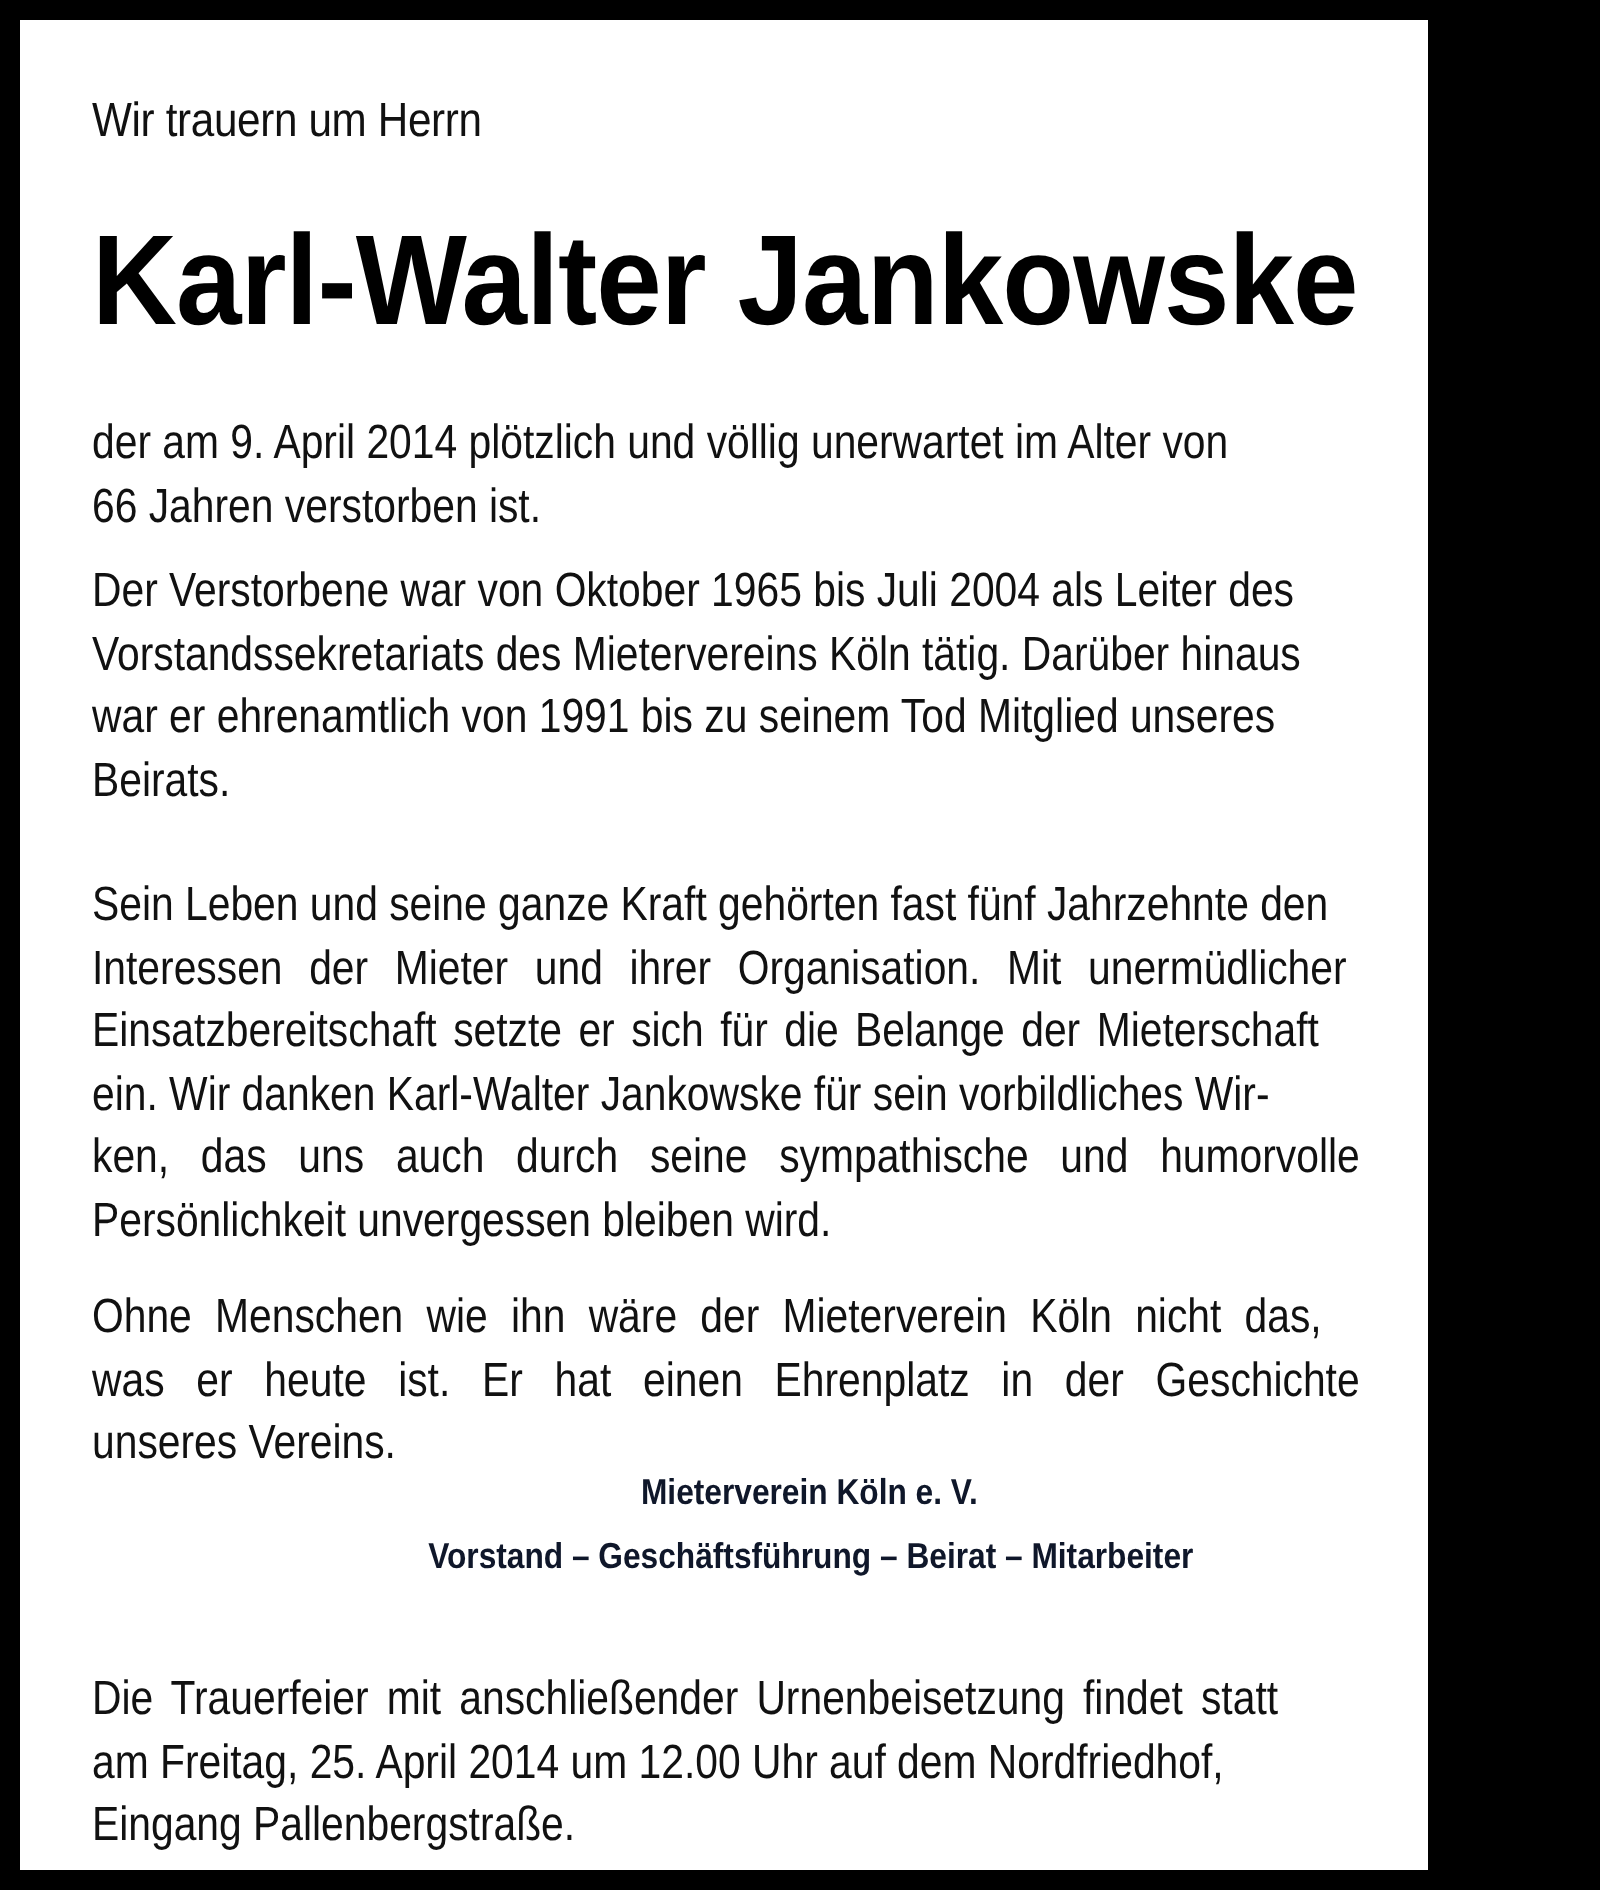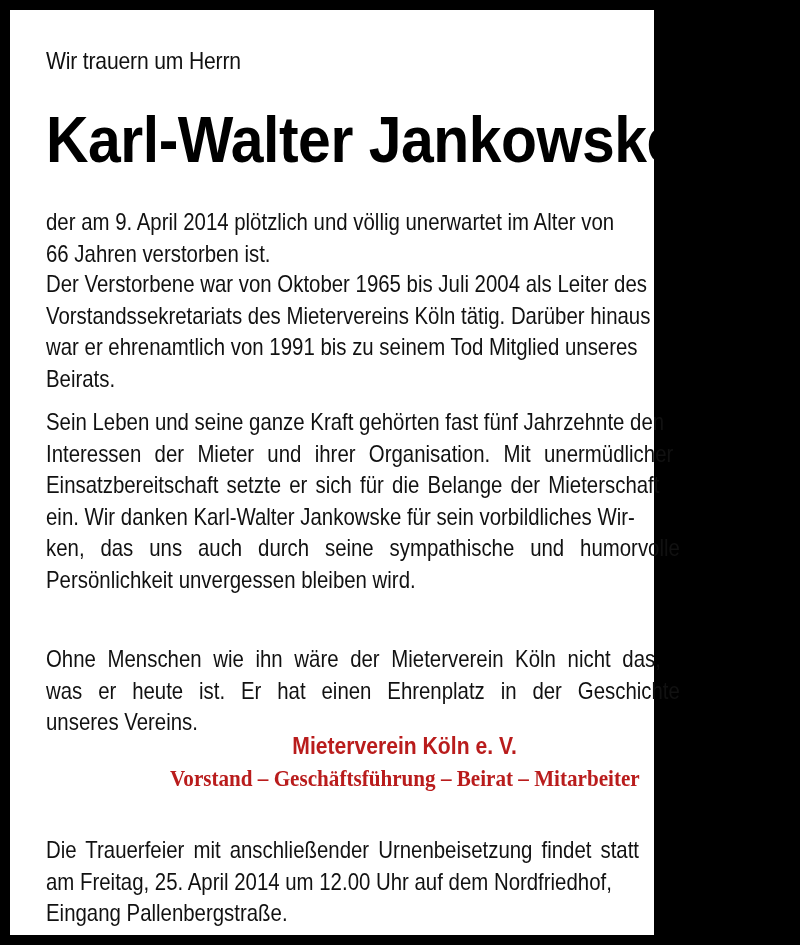--- a/index.html
+++ b/index.html
@@ -4,21 +4,21 @@
 <style>
   html, body { margin: 0; padding: 0; background: #000; }
   body { width: 800px; height: 945px; overflow: hidden; }
   .frame {
     position: absolute; left: 0; top: 0;
     width: 800px; height: 945px;
     background: #000;
   }
   .page {
     position: absolute; left: 10px; top: 10px;
-    width: 644px; height: 925px;
+    width: 704px; height: 925px;
     background: #fff;
     color: #111;
     font-family: "Liberation Sans", sans-serif;
   }
   .content {
     position: absolute; left: 36px; top: 0; width: 718px;
   }
   .intro {
     position: absolute; top: 36px; left: 0;
     font-size: 24px; line-height: 30px;
@@ -44,21 +44,21 @@
     white-space: nowrap;
     transform-origin: left top;
   }
   .line > span {
     display: inline-block;
     transform: scaleX(0.85); transform-origin: left top;
     white-space: nowrap;
   }
   .sig {
     position: absolute; left: 0; width: 718px; text-align: center;
-    font-weight: bold; font-size: 24px; line-height: 32px; color: #b91c1c;
+    font-weight: bold; font-size: 18px; line-height: 32px; color: #0f172a;
   }
   .sig span {
     display: inline-block; transform: scaleX(0.88); transform-origin: center top;
     white-space: nowrap;
   }
   .cond { transform: scaleX(0.85); transform-origin: left top; display: block; width: 845px; white-space: normal; text-align: justify; }
 </style>
 </head>
 <body>
 
@@ -70,30 +70,30 @@
 
       <div class="name">Karl-Walter Jankowske</div>
 
       <div class="para" style="top:196px;">
         <div class="cond">
           <div class="line"><span style="transform:none">der am 9. April 2014 plötzlich und völlig unerwartet im Alter von</span></div>
           <div class="line"><span style="transform:none">66 Jahren verstorben ist.</span></div>
         </div>
       </div>
 
-      <div class="para" style="top:258px;">
+      <div class="para" style="top:270px;">
         <div class="cond">
           <div class="line"><span style="transform:none">Der Verstorbene war von Oktober 1965 bis Juli 2004 als Leiter des</span></div>
           <div class="line"><span style="transform:none">Vorstandssekretariats des Mietervereins Köln tätig. Darüber hinaus</span></div>
           <div class="line"><span style="transform:none">war er ehrenamtlich von 1991 bis zu seinem Tod Mitglied unseres</span></div>
           <div class="line"><span style="transform:none">Beirats.</span></div>
         </div>
       </div>
 
-      <div class="para" style="top:396px;">
+      <div class="para" style="top:427px;">
         <div class="cond">
           <div class="line"><span style="transform:none">Sein Leben und seine ganze Kraft gehörten fast fünf Jahrzehnte den</span></div>
           <div class="line"><span style="transform:none;word-spacing:9px">Interessen der Mieter und ihrer Organisation. Mit unermüdlicher</span></div>
           <div class="line"><span style="transform:none;word-spacing:3px">Einsatzbereitschaft setzte er sich für die Belange der Mieterschaft</span></div>
           <div class="line"><span style="transform:none">ein. Wir danken Karl-Walter Jankowske für sein vorbildliches Wir-</span></div>
           <div class="line"><span style="transform:none;word-spacing:12px">ken, das uns auch durch seine sympathische und humorvolle</span></div>
           <div class="line"><span style="transform:none">Persönlichkeit unvergessen bleiben wird.</span></div>
         </div>
       </div>
 
@@ -101,21 +101,21 @@
         <div class="cond">
           <div class="line"><span style="transform:none;word-spacing:7px">Ohne Menschen wie ihn wäre der Mieterverein Köln nicht das,</span></div>
           <div class="line"><span style="transform:none;word-spacing:12px">was er heute ist. Er hat einen Ehrenplatz in der Geschichte</span></div>
           <div class="line"><span style="transform:none">unseres Vereins.</span></div>
         </div>
       </div>
 
       <div class="sig" style="top:720px;">
         <span>Mieterverein Köln e. V.</span>
       </div>
-      <div class="sig" style="top:752px;font-family:Liberation Serif, serif;">
+      <div class="sig" style="top:752px;">
         <span>Vorstand – Geschäftsführung – Beirat – Mitarbeiter</span>
       </div>
 
       <div class="para" style="top:824px;">
         <div class="cond">
           <div class="line"><span style="transform:none;word-spacing:4px">Die Trauerfeier mit anschließender Urnenbeisetzung findet statt</span></div>
           <div class="line"><span style="transform:none">am Freitag, 25. April 2014 um 12.00 Uhr auf dem Nordfriedhof,</span></div>
           <div class="line"><span style="transform:none">Eingang Pallenbergstraße.</span></div>
         </div>
       </div>

